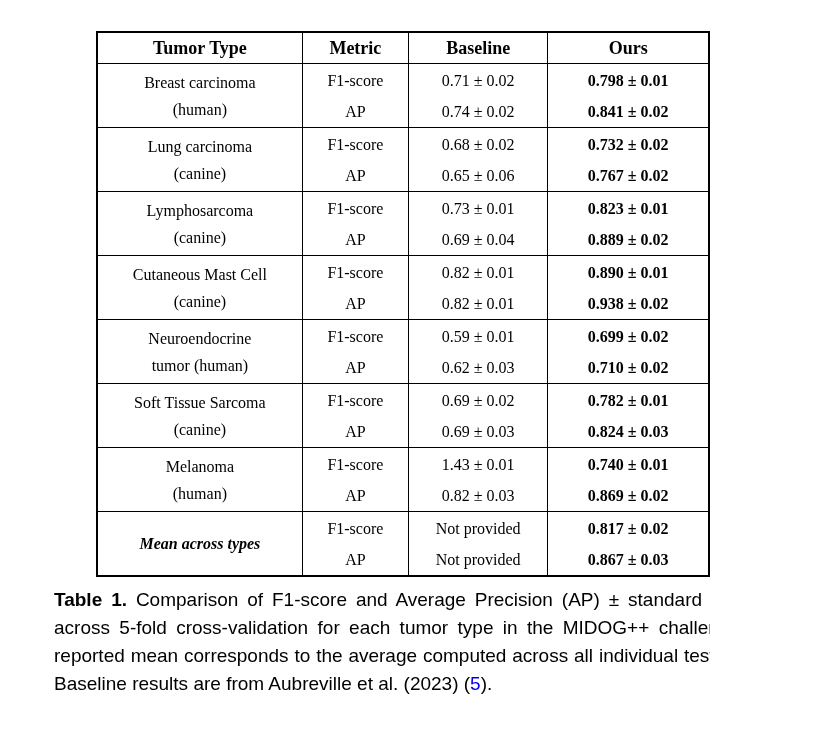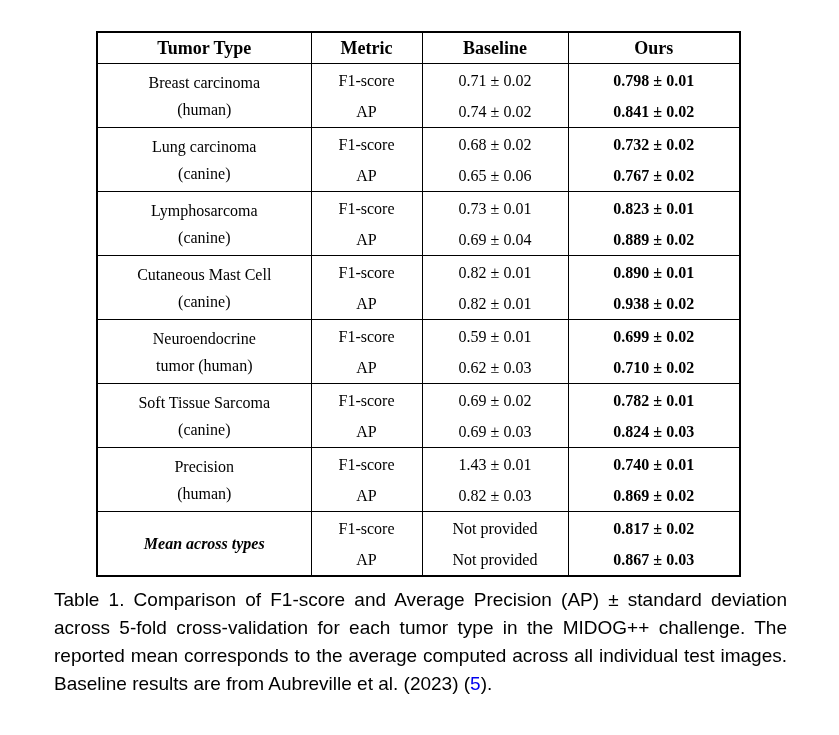--- a/index.html
+++ b/index.html
@@ -2,21 +2,21 @@
 <html><head>
 <meta charset="utf-8">
 <style>
   html, body {
     margin: 0;
     padding: 0;
     background: #ffffff;
   }
   .page {
     position: relative;
-    width: 839px;
+    width: 710px;
     height: 735px;
     background: #ffffff;
     overflow: hidden;
     font-family: "Liberation Serif", serif;
     color: #000000;
   }
   table.results {
     position: absolute;
     left: 96px;
     top: 31px;
@@ -50,21 +50,21 @@
     left: 54px;
     top: 586px;
     width: 733px;
     font-family: "Liberation Sans", sans-serif;
     font-size: 19px;
     line-height: 28px;
     text-align: justify;
     color: #000000;
     margin: 0;
   }
-  .caption .cap-label { font-weight: normal; }
+  .caption .cap-label { font-weight: bold; }
   .caption .cite {
     color: #0000EE;
     text-decoration: none;
     cursor: pointer;
   }
 </style>
 </head>
 <body>
 
 <div class="page">
@@ -195,21 +195,21 @@
           <div class="mline">0.69 ± 0.03</div>
         </td>
         <td class="ours">
           <div class="mline">0.782 ± 0.01</div>
           <div class="mline">0.824 ± 0.03</div>
         </td>
       </tr>
 
       <tr class="group-row">
         <td class="tumor">
-          <div class="tline">Precision</div>
+          <div class="tline">Melanoma</div>
           <div class="tline">(human)</div>
         </td>
         <td class="metric">
           <div class="mline">F1-score</div>
           <div class="mline">AP</div>
         </td>
         <td class="baseline">
           <div class="mline">1.43 ± 0.01</div>
           <div class="mline">0.82 ± 0.03</div>
         </td>

